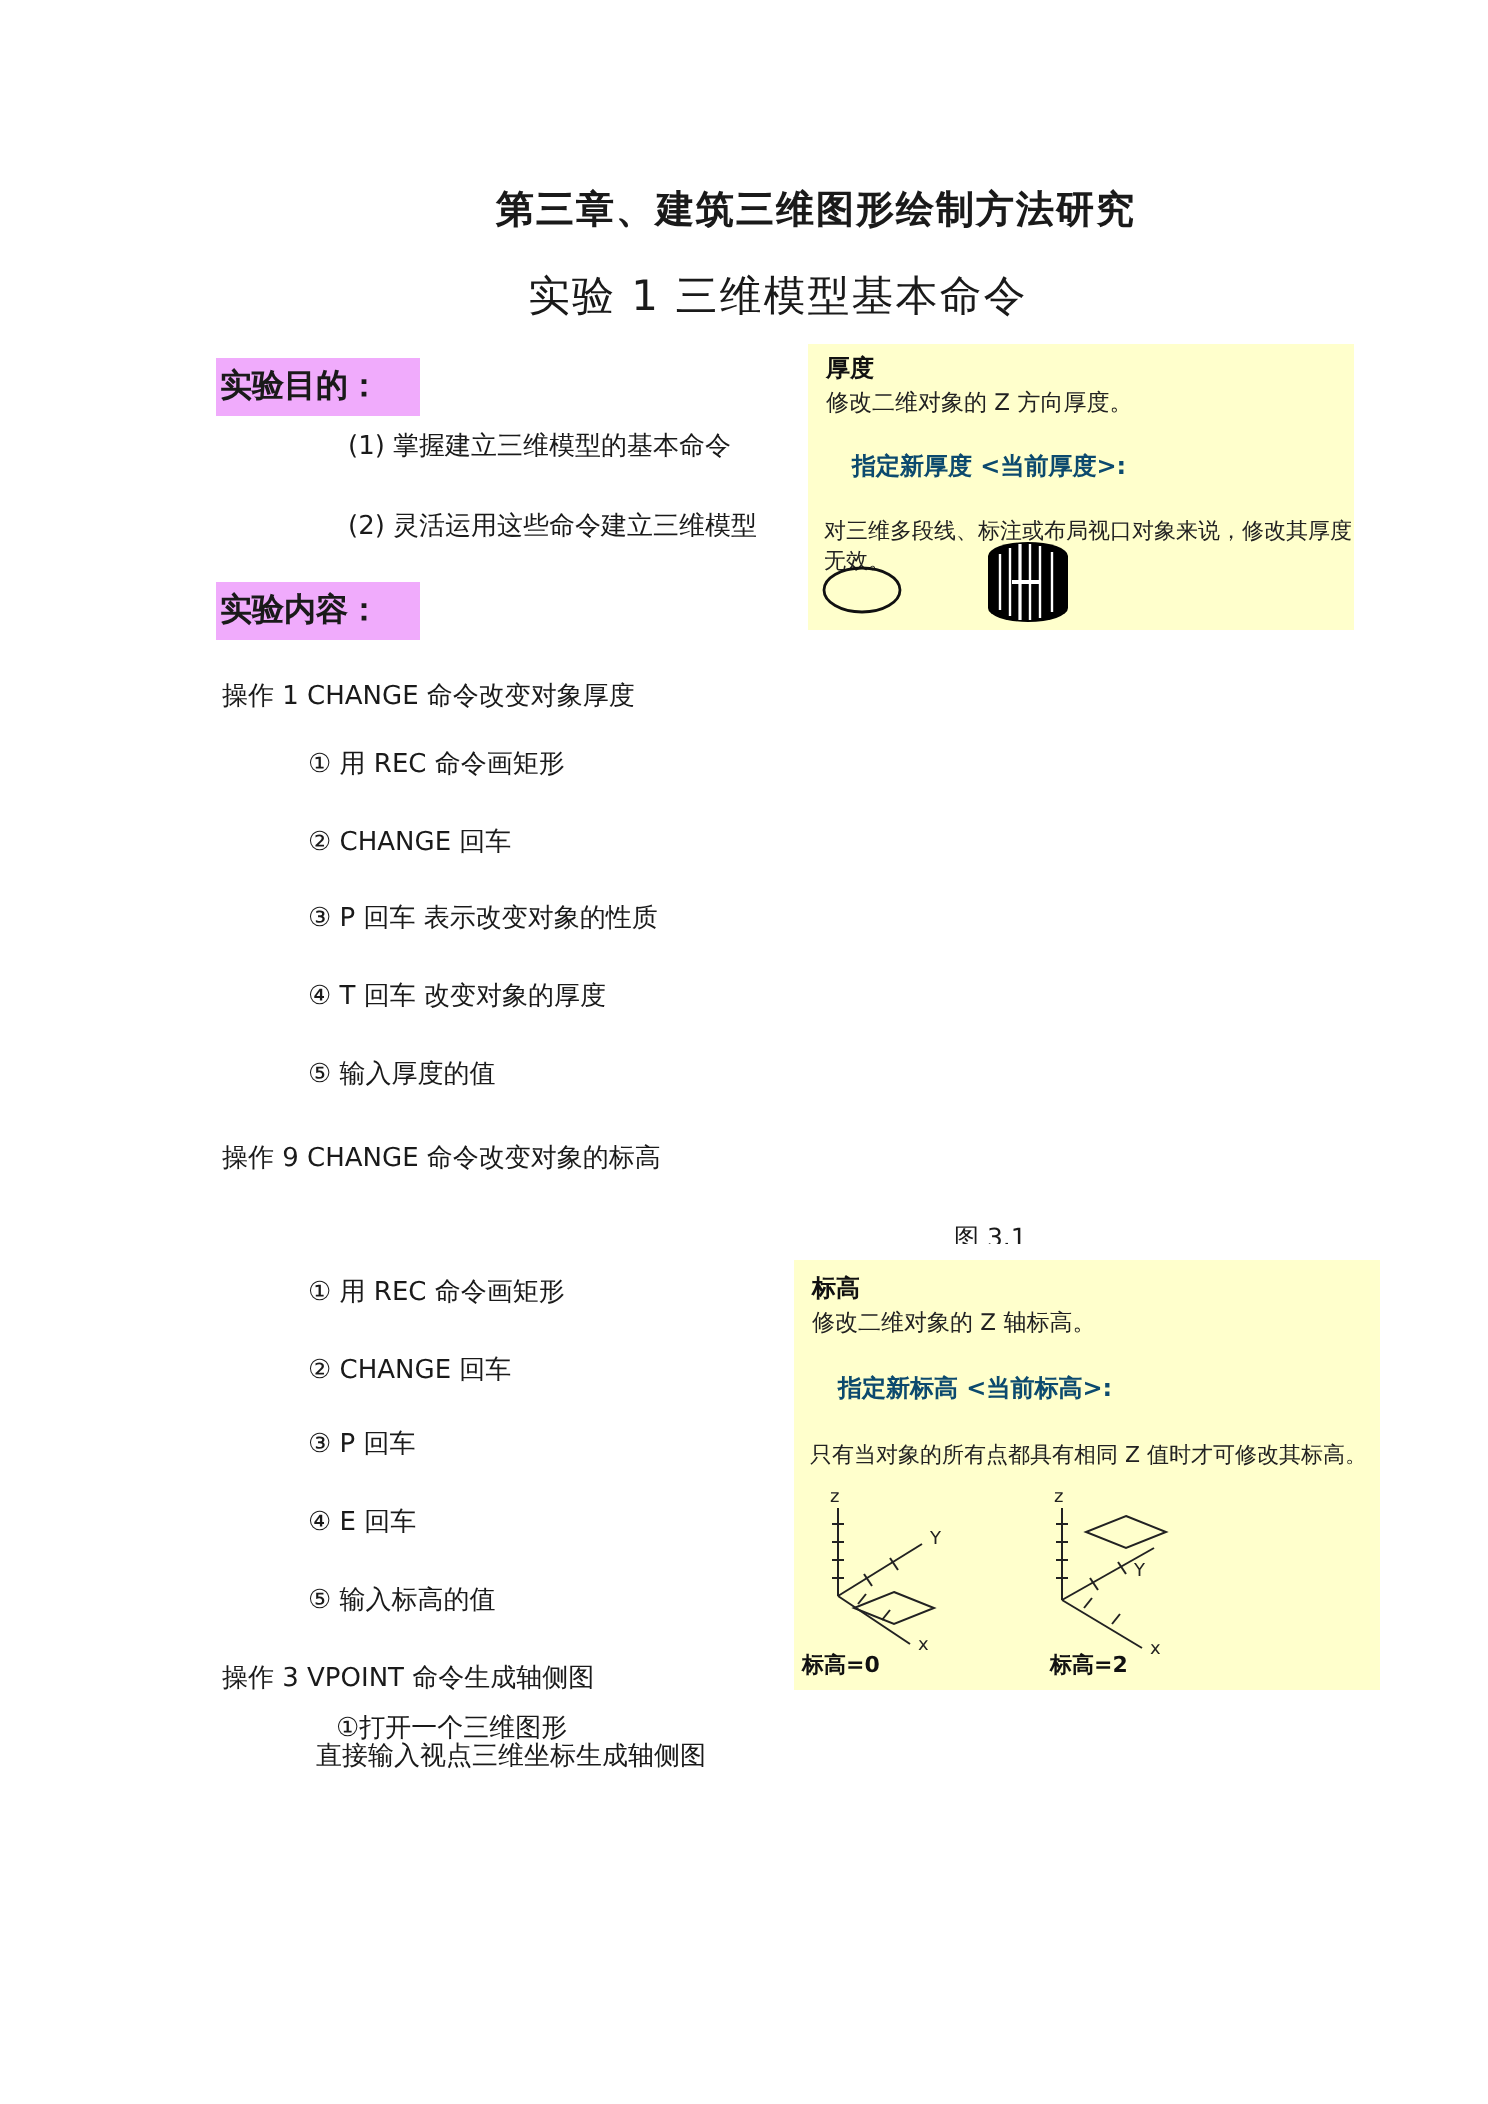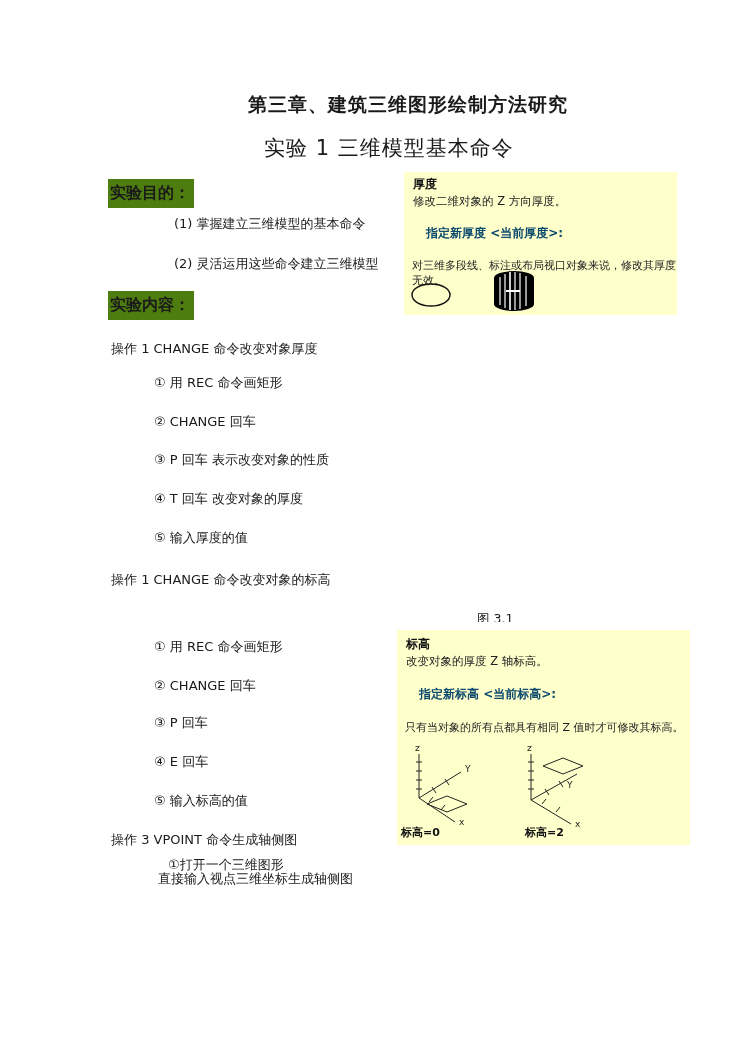--- a/index.html
+++ b/index.html
@@ -9,22 +9,22 @@
     background:#ffffff;
     font-family:"DejaVu Sans","Liberation Sans",sans-serif;
     color:#1a1a1a;
     overflow:hidden;
   }
   .abs{position:absolute;white-space:nowrap;}
   .doc-title{font-size:19px;font-weight:bold;letter-spacing:1px;}
   .doc-subtitle{font-size:21px;font-weight:normal;letter-spacing:1px;}
   .section-label{
     font-size:16px;font-weight:bold;
-    background:#4d7c0f;
-    padding:4px 4px 4px 2px;
+    background:#f0abfc;
+    padding:4px 20px 4px 2px;
   }
   .body-line{font-size:13px;line-height:17px;}
   .step-line{font-size:13px;line-height:17px;}
   .fig-caption{font-size:12.5px;line-height:15px;height:11px;overflow:hidden;}
   .help-panel{
     position:absolute;
     background:#ffffcc;
   }
   .hp-title{position:absolute;font-size:12px;font-weight:bold;color:#111;}
   .hp-desc{position:absolute;font-size:11.5px;color:#222;}
@@ -48,21 +48,21 @@
 
   <div class="abs section-label" style="left:108px;top:291px;">实验内容：</div>
 
   <div class="abs body-line" style="left:111px;top:340px;">操作 1 CHANGE 命令改变对象厚度</div>
   <div class="abs step-line" style="left:154px;top:374px;">① 用 REC 命令画矩形</div>
   <div class="abs step-line" style="left:154px;top:413px;">② CHANGE 回车</div>
   <div class="abs step-line" style="left:154px;top:451px;">③ P 回车 表示改变对象的性质</div>
   <div class="abs step-line" style="left:154px;top:490px;">④ T 回车 改变对象的厚度</div>
   <div class="abs step-line" style="left:154px;top:529px;">⑤ 输入厚度的值</div>
 
-  <div class="abs body-line" style="left:111px;top:571px;">操作 1 CHANGE 命令改变对象的标高</div>
+  <div class="abs body-line" style="left:111px;top:571px;">操作 9 CHANGE 命令改变对象的标高</div>
   <div class="abs step-line" style="left:154px;top:638px;">① 用 REC 命令画矩形</div>
   <div class="abs step-line" style="left:154px;top:677px;">② CHANGE 回车</div>
   <div class="abs step-line" style="left:154px;top:714px;">③ P 回车</div>
   <div class="abs step-line" style="left:154px;top:753px;">④ E 回车</div>
   <div class="abs step-line" style="left:154px;top:792px;">⑤ 输入标高的值</div>
 
   <div class="abs body-line" style="left:111px;top:831px;">操作 3 VPOINT 命令生成轴侧图</div>
   <div class="abs step-line" style="left:158px;top:870px;">直接输入视点三维坐标生成轴侧图</div>
   <div class="abs step-line" style="left:168px;top:856px;">①打开一个三维图形</div>
 
@@ -92,21 +92,21 @@
         <line x1="23" y1="2" x2="23" y2="40" stroke="#fff" stroke-width="1.2"></line>
         <line x1="28" y1="3" x2="28" y2="39" stroke="#fff" stroke-width="1.2"></line>
         <line x1="34" y1="6" x2="34" y2="36" stroke="#fff" stroke-width="1.2"></line>
         <line x1="14" y1="21" x2="28" y2="21" stroke="#fff" stroke-width="2"></line>
       </svg>
     </span>
   </div>
 
   <div class="help-panel" style="left:397px;top:630px;width:293px;height:215px;">
     <div class="hp-title" style="left:9px;top:6px;">标高</div>
-    <div class="hp-desc" style="left:9px;top:24px;">改变对象的厚度 Z 轴标高。</div>
+    <div class="hp-desc" style="left:9px;top:24px;">修改二维对象的 Z 轴标高。</div>
     <div class="hp-prompt" style="left:22px;top:56px;">指定新标高 &lt;当前标高&gt;:</div>
     <div class="hp-note" style="left:8px;top:90px;">只有当对象的所有点都具有相同 Z 值时才可修改其标高。</div>
 
     <span class="abs" style="left:8px;top:112px;">
       <svg width="100" height="84" viewBox="0 0 100 84">
         <g stroke="#222" stroke-width="1" fill="none">
           <line x1="14" y1="12" x2="14" y2="56"></line>
           <line x1="11" y1="20" x2="17" y2="20"></line>
             <line x1="11" y1="29" x2="17" y2="29"></line>
           <line x1="11" y1="38" x2="17" y2="38"></line>

